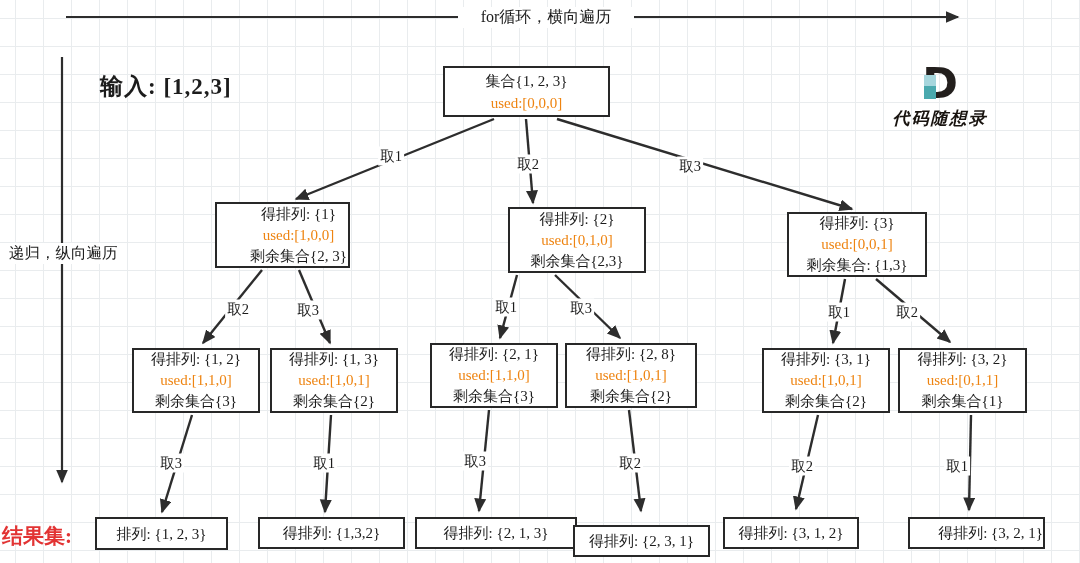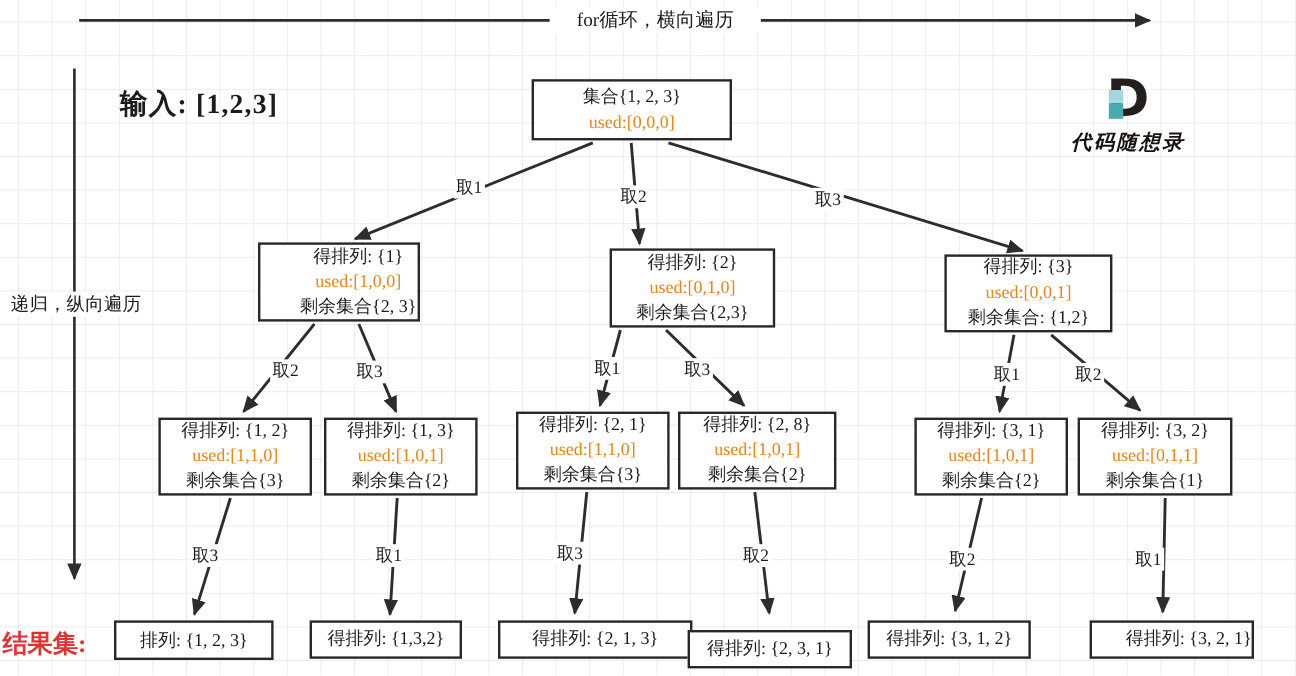--- a/index.html
+++ b/index.html
@@ -120,21 +120,21 @@
     <div>剩余集合{2, 3}</div>
   </div>
   <div class="node" style="left:470px;top:207px;width:138px;height:66px;margin-left:38px;">
     <div>得排列: {2}</div>
     <div class="used">used:[0,1,0]</div>
     <div>剩余集合{2,3}</div>
   </div>
   <div class="node" style="left:787px;top:212px;width:140px;height:65px;">
     <div>得排列: {3}</div>
     <div class="used">used:[0,0,1]</div>
-    <div>剩余集合: {1,2}</div>
+    <div>剩余集合: {1,3}</div>
   </div>
 
   <div class="node" style="left:132px;top:348px;width:128px;height:65px;">
     <div>得排列: {1, 2}</div>
     <div class="used">used:[1,1,0]</div>
     <div>剩余集合{3}</div>
   </div>
   <div class="node" style="left:270px;top:348px;width:128px;height:65px;">
     <div>得排列: {1, 3}</div>
     <div class="used">used:[1,0,1]</div>
@@ -157,21 +157,21 @@
   </div>
   <div class="node" style="left:898px;top:348px;width:129px;height:65px;">
     <div>得排列: {3, 2}</div>
     <div class="used">used:[0,1,1]</div>
     <div>剩余集合{1}</div>
   </div>
 
   <div class="node leaf" style="left:95px;top:517px;width:133px;height:33px;">
     <div>排列: {1, 2, 3}</div>
   </div>
-  <div class="node leaf" style="left:258px;top:517px;width:127px;height:32px;">
+  <div class="node leaf" style="left:258px;top:517px;width:147px;height:32px;">
     <div>得排列: {1,3,2}</div>
   </div>
   <div class="node leaf" style="left:415px;top:517px;width:162px;height:32px;">
     <div>得排列: {2, 1, 3}</div>
   </div>
   <div class="node leaf" style="left:573px;top:525px;width:137px;height:32px;">
     <div>得排列: {2, 3, 1}</div>
   </div>
   <div class="node leaf" style="left:723px;top:517px;width:136px;height:32px;">
     <div>得排列: {3, 1, 2}</div>

